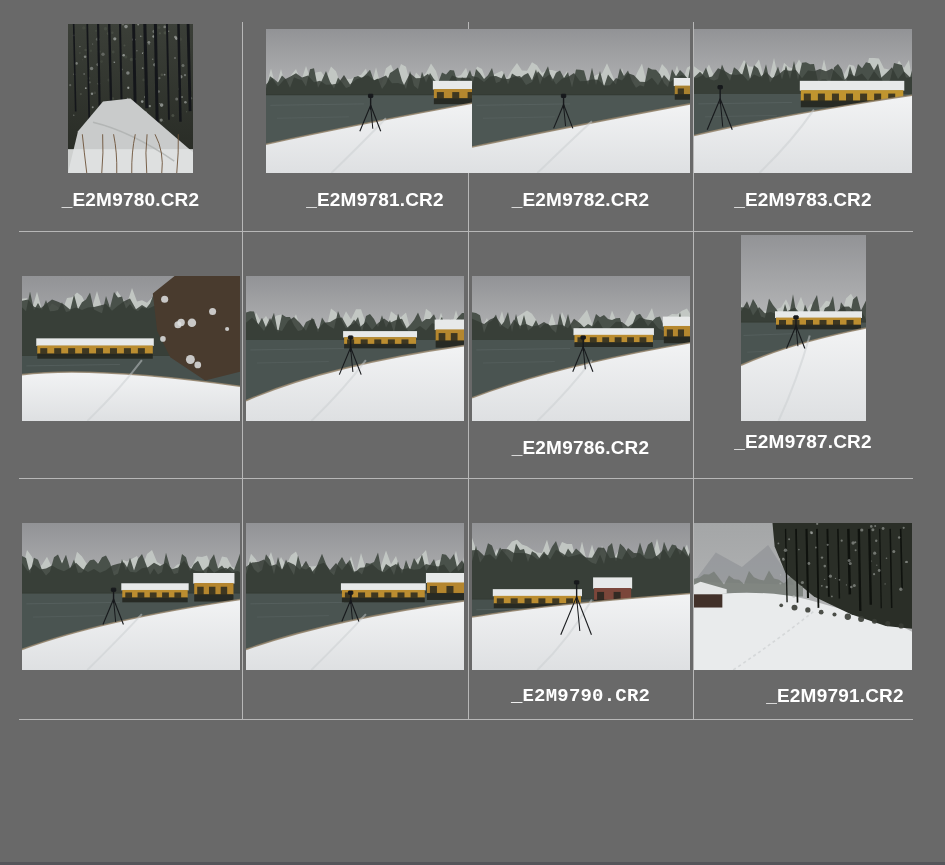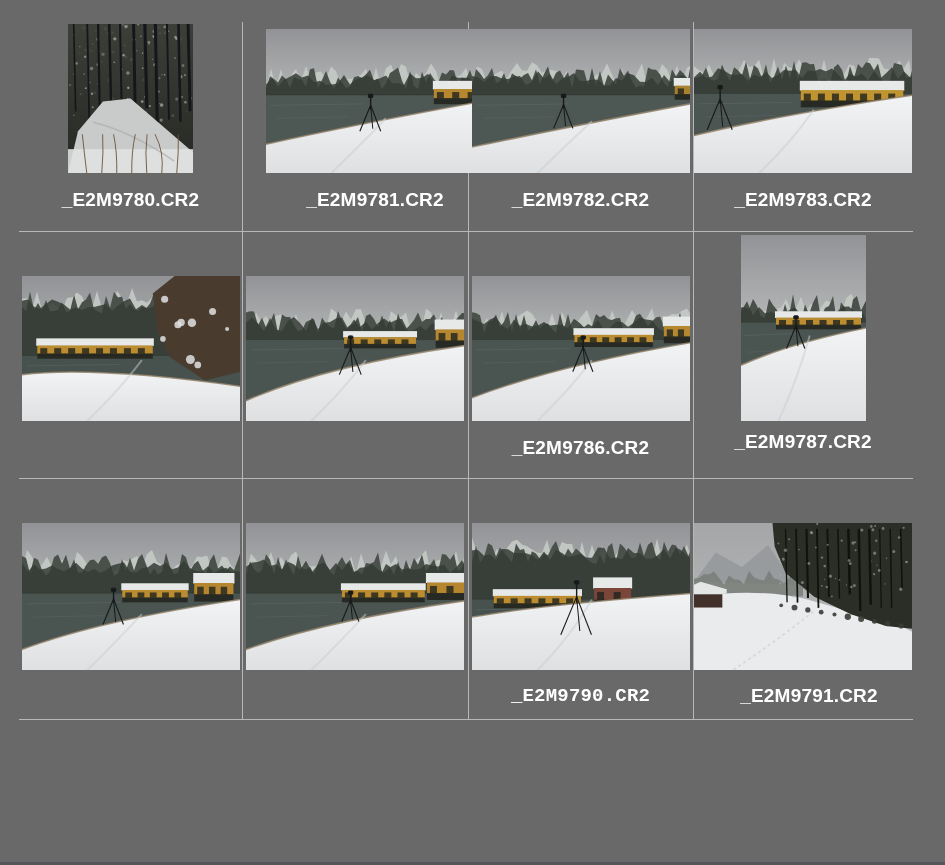--- a/index.html
+++ b/index.html
@@ -700,17 +700,17 @@
           <circle cx="140.4888888888889" cy="91.46666666666667" r="2.044801474417909" fill="#3a3d36" opacity="0.9"></circle>
           <circle cx="153.81111111111113" cy="93.75333333333334" r="3.146897421189351" fill="#3a3d36" opacity="0.9"></circle>
           <circle cx="167.13333333333335" cy="96.04000000000002" r="3.0056845497747418" fill="#3a3d36" opacity="0.9"></circle>
           <circle cx="180.45555555555558" cy="98.32666666666668" r="2.5075117805608897" fill="#3a3d36" opacity="0.9"></circle>
           <circle cx="193.7777777777778" cy="100.61333333333334" r="2.5468760548583305" fill="#3a3d36" opacity="0.9"></circle>
           <circle cx="207.10000000000002" cy="102.9" r="2.543554076903092" fill="#3a3d36" opacity="0.9"></circle>
           <polygon points="0,61.739999999999995 6.54,58.800000000000004 32.699999999999996,66.15 32.699999999999996,70.56 0,73.5" fill="#e4e6e6"></polygon>
           <rect x="0" y="71.295" width="28.34" height="13.229999999999999" fill="#42312a"></rect>
           <path d="M39.24 147 Q 82.84 117.60000000000001 119.9 88.2" stroke="#c8cbcd" stroke-width="1.6" fill="none" opacity="0.6" stroke-dasharray="3 3"></path>
         </svg>
-        <div class="flabel" style="left: 6px; width: 220px; top: 209px;">_E2M9791.CR2</div>
+        <div class="flabel" style="left: 0px; width: 220px; top: 209px; padding-left: 32px;">_E2M9791.CR2</div>
       </div>
     </div>
   <div class="bottom-bar"></div>
 </div>
 
 </body></html>

